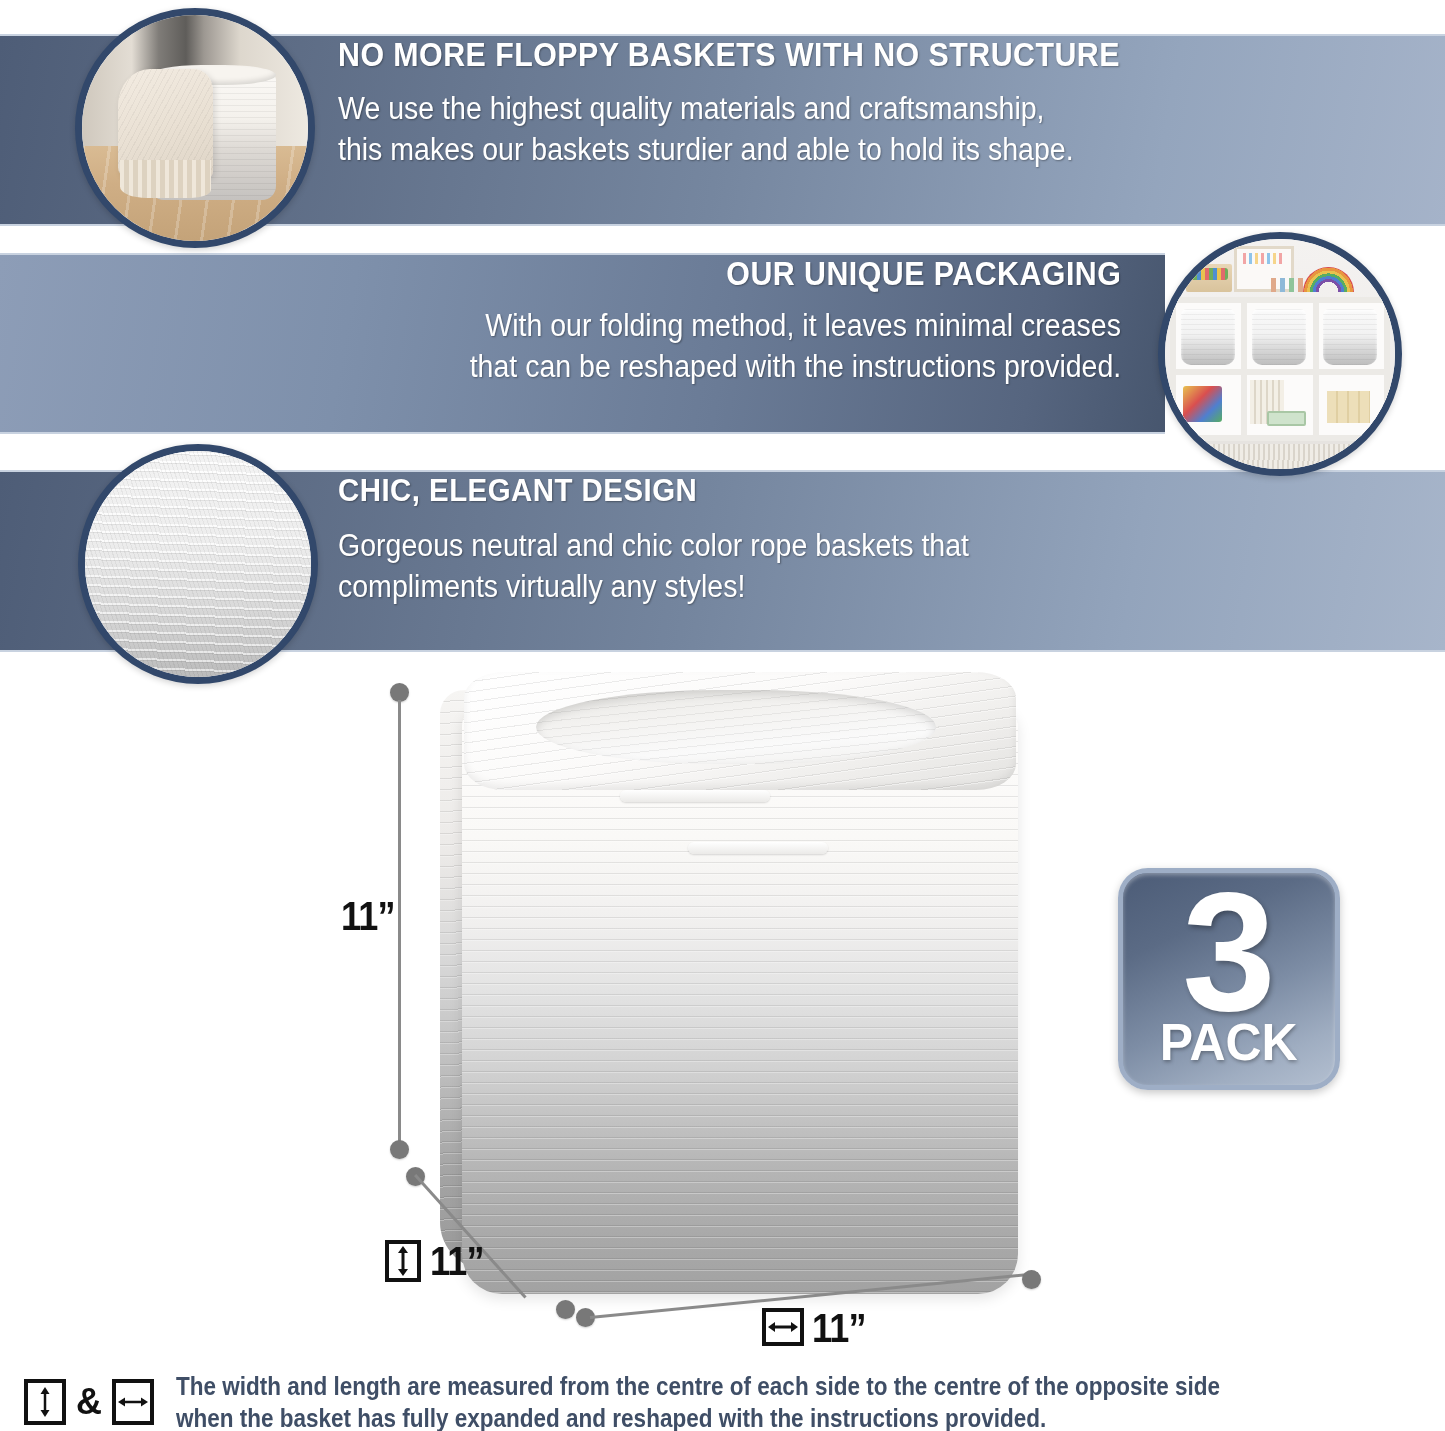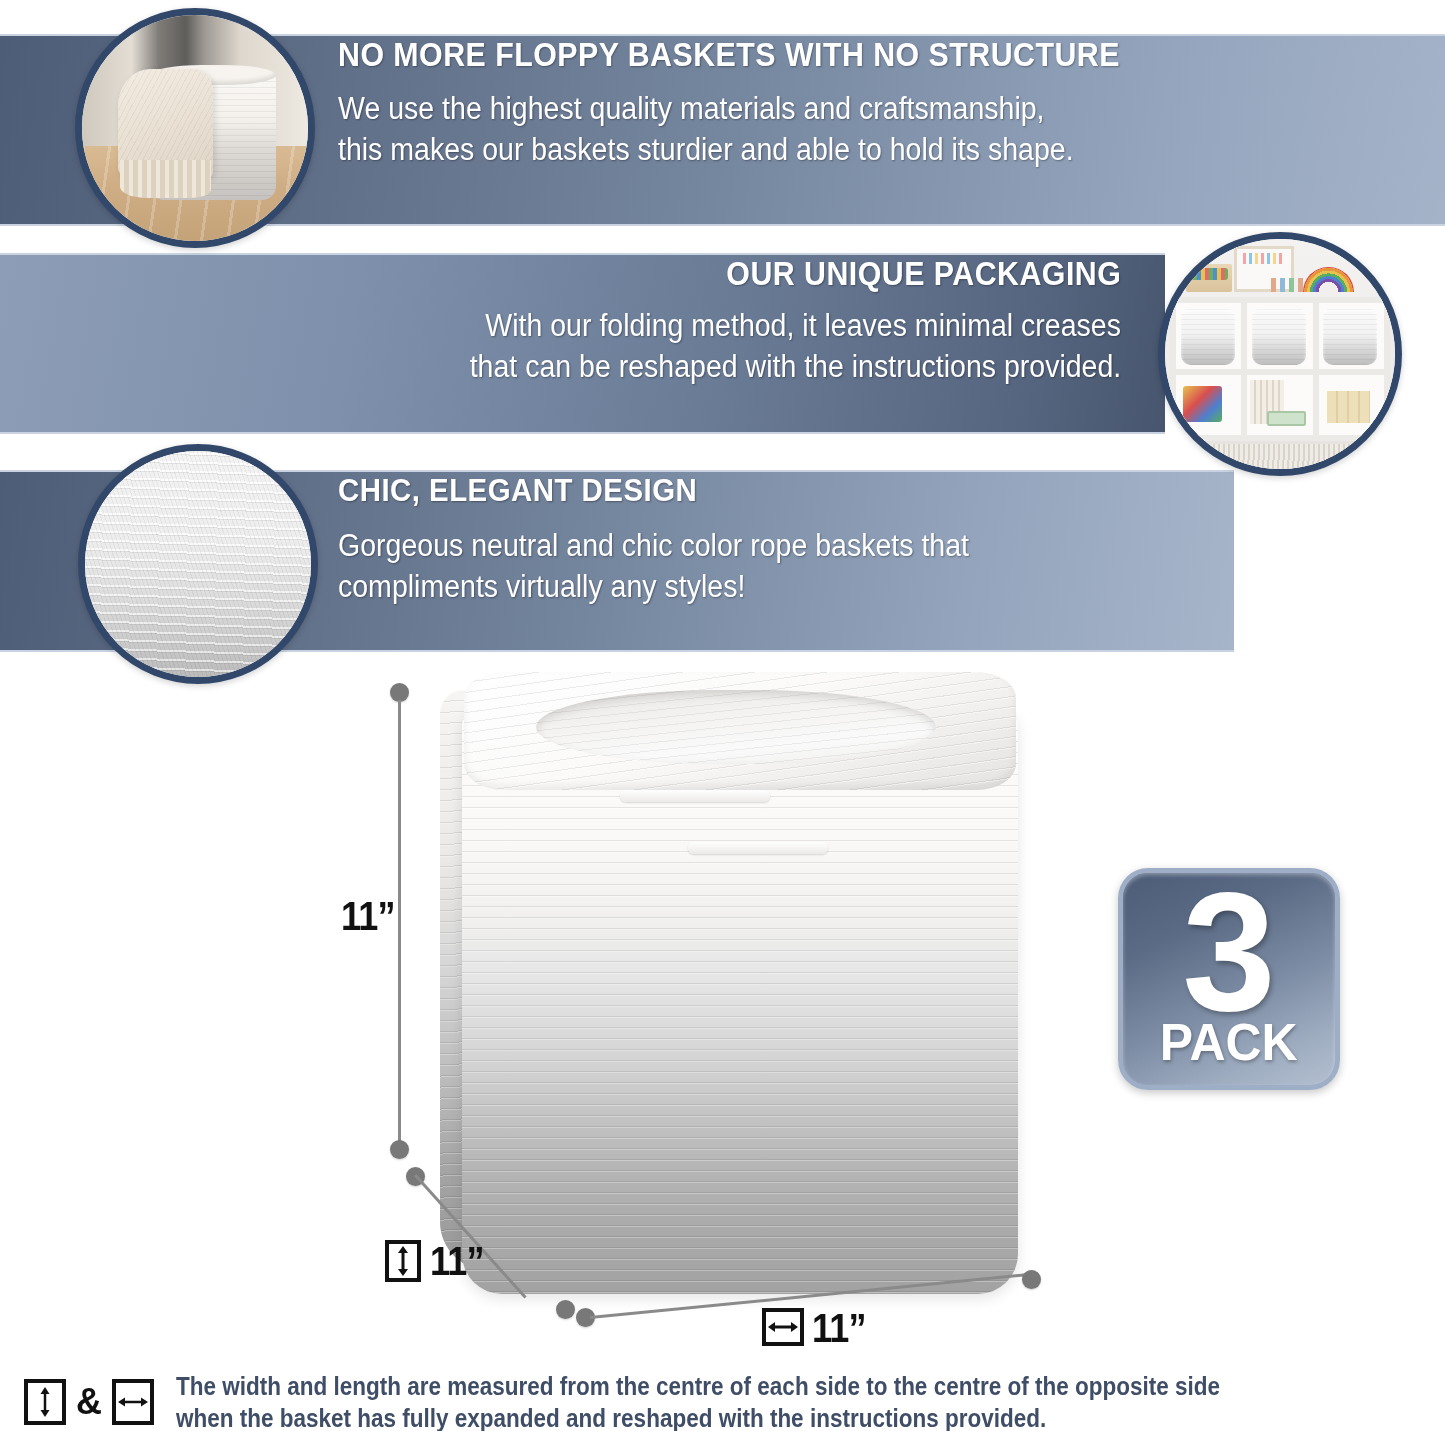--- a/index.html
+++ b/index.html
@@ -51,21 +51,21 @@
     align-items:flex-end;
     padding-right:44px;
     border-top:2px solid #c8d2e0;
     border-bottom:2px solid #c8d2e0;
   }
   #banner-2 .b-title { font-size:33px; transform-origin:right center; margin-bottom:12px; }
   #banner-2 .b-line  { font-size:31px; transform-origin:right center; line-height:1.33; text-align:right; }
 
   
   #banner-3 {
-    left:0px; top:470px; width:1234px; height:182px;
+    left:0px; top:470px; width:1445px; height:182px;
     background:linear-gradient(100deg,#4e5d77 0%,#5c6b84 18%,#74859e 48%,#93a4bc 78%,#a7b5ca 100%);
     padding-left:338px;
     border-top:2px solid #c8d2e0;
     border-bottom:2px solid #c8d2e0;
   }
   #banner-3 .b-title { font-size:32px; transform-origin:left center; margin-bottom:16px; }
   #banner-3 .b-line  { font-size:31px; transform-origin:left center; line-height:1.33; }
 
   
   .circle {

